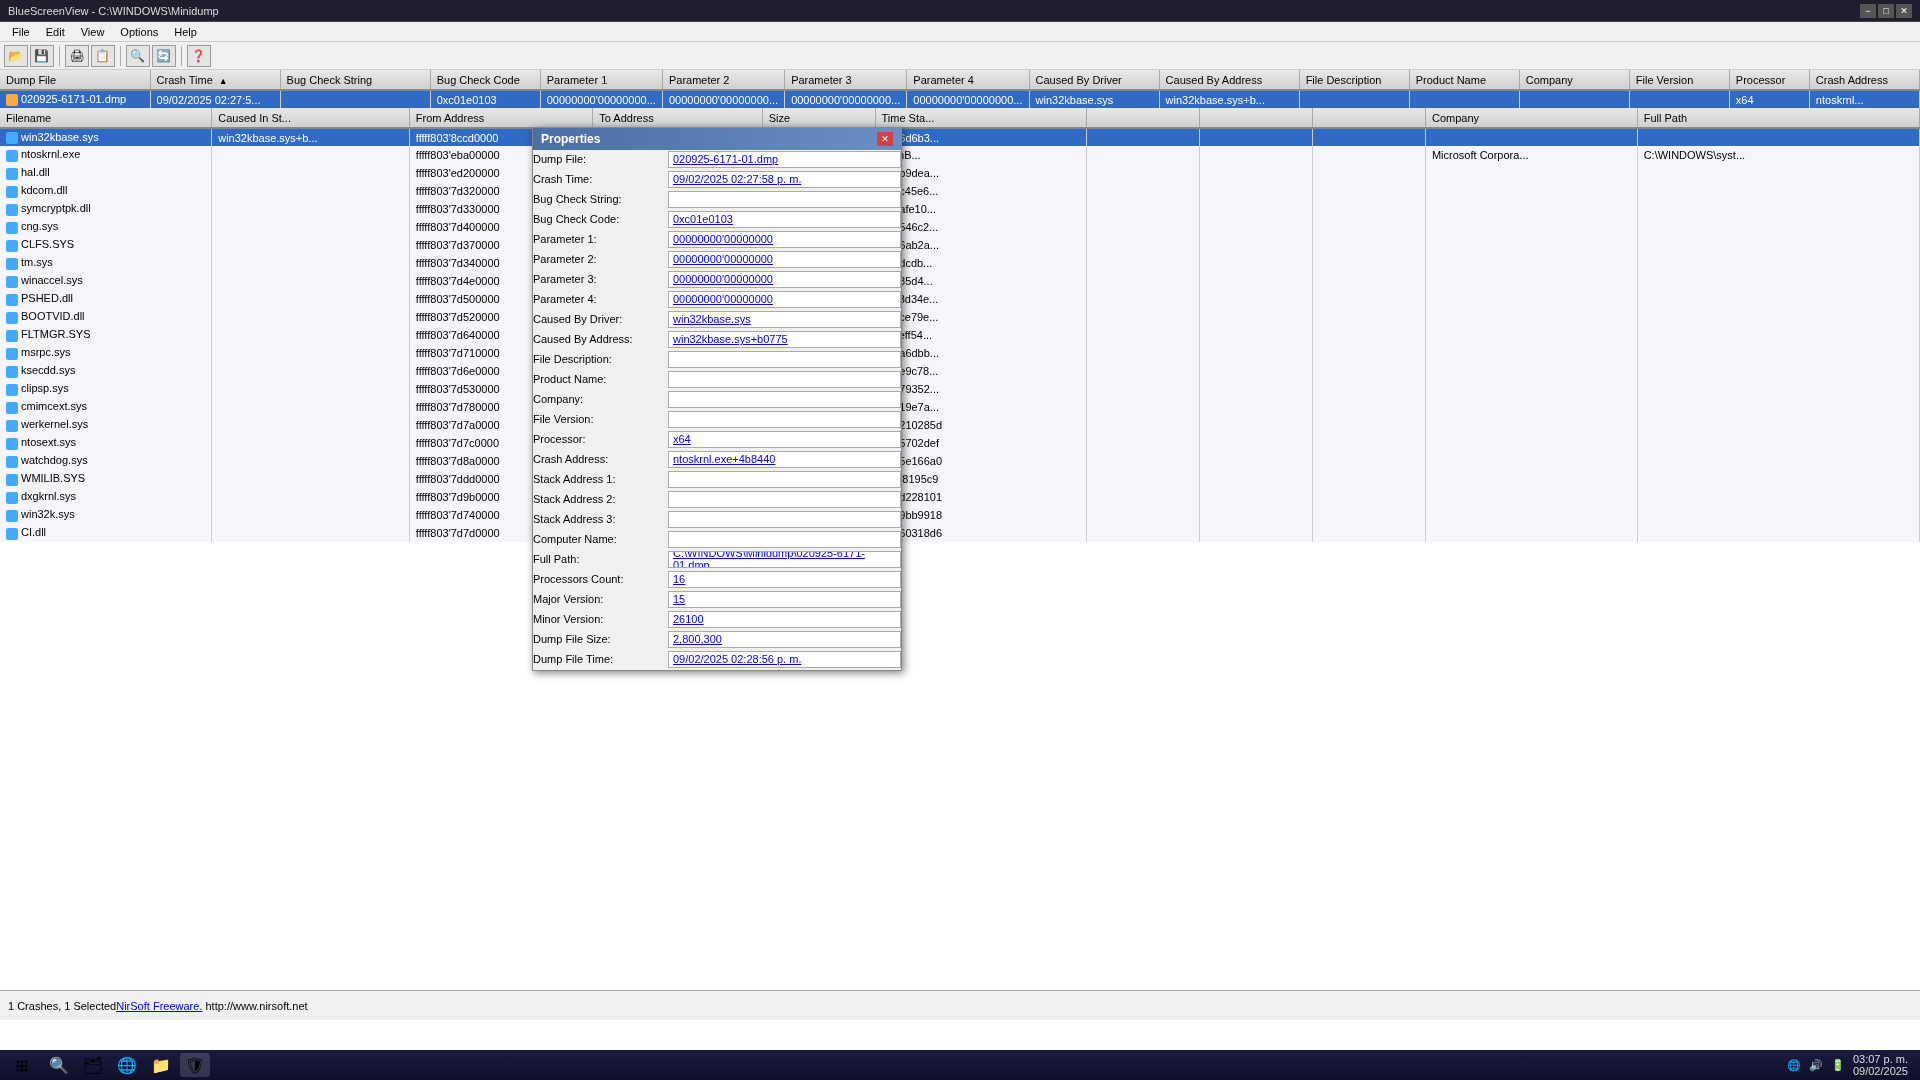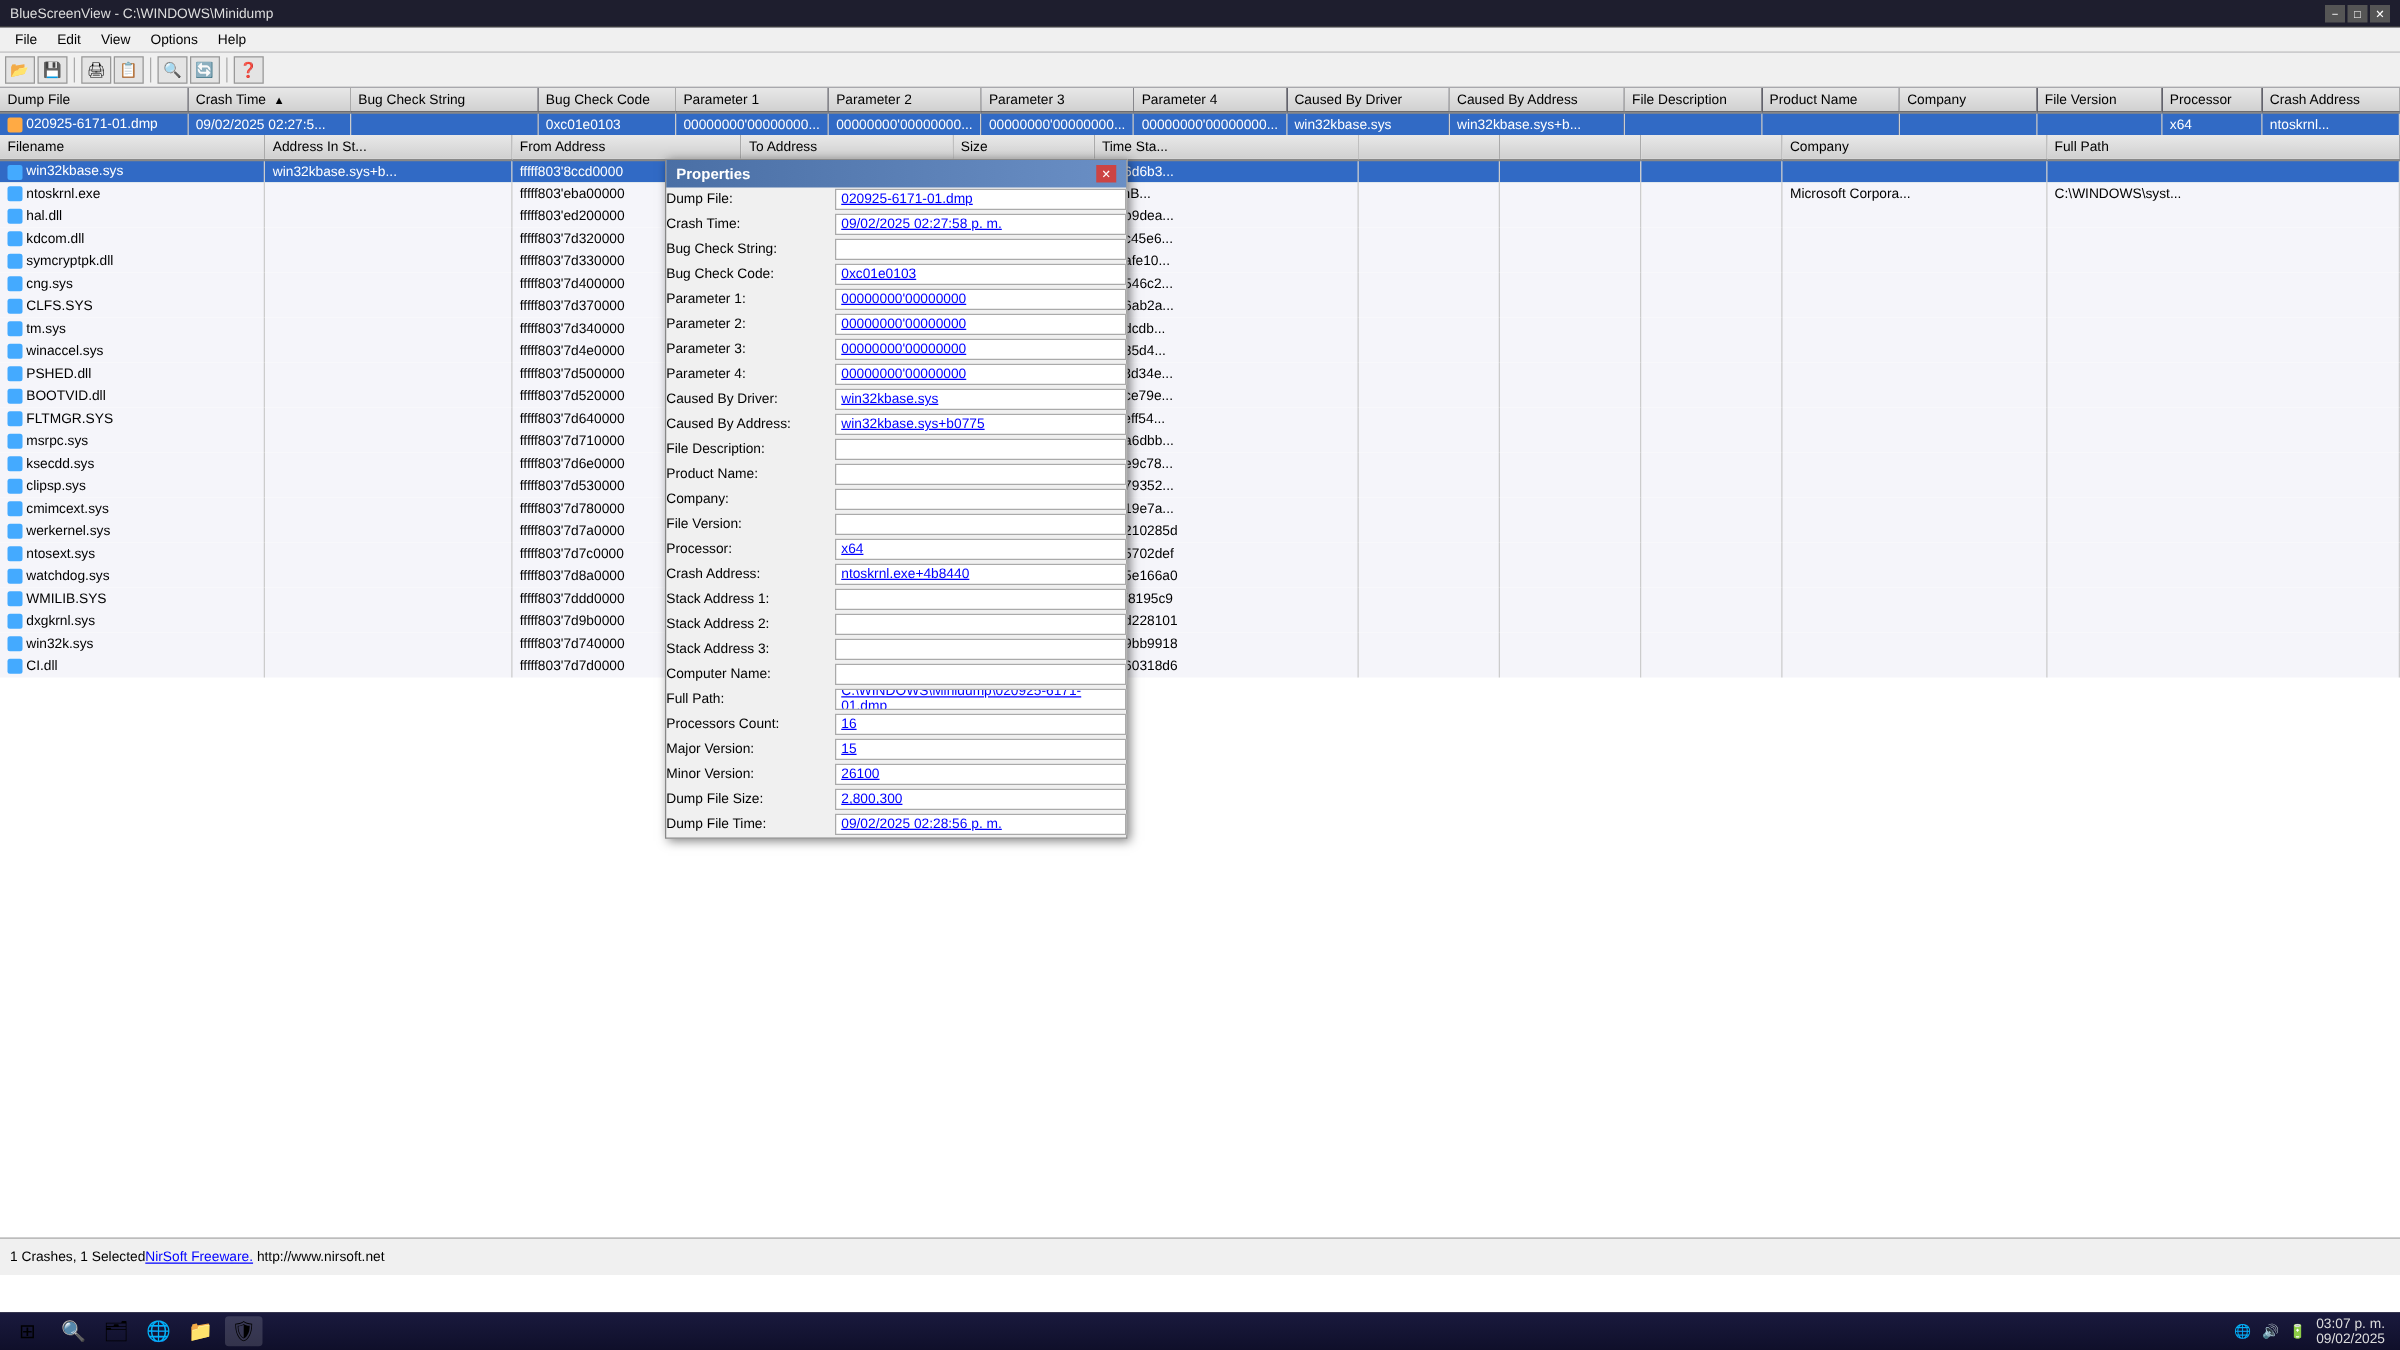--- a/index.html
+++ b/index.html
@@ -402,21 +402,21 @@
             </tr>
           </tbody>
       </table>
     </div>
 
     <div class="bottom-table-container">
       <table class="data-table">
         <thead>
           <tr>
             <th style="min-width:150px">Filename</th>
-            <th style="min-width:140px">Address In St...</th>
+            <th style="min-width:140px">Caused In St...</th>
             <th style="min-width:130px">From Address</th>
             <th style="min-width:120px">To Address</th>
             <th style="min-width:80px">Size</th>
             <th style="min-width:150px">Time Sta...</th>
             <th style="min-width:80px"></th>
             <th style="min-width:80px"></th>
             <th style="min-width:80px"></th>
             <th style="min-width:150px">Company</th>
             <th style="min-width:200px">Full Path</th>
           </tr>

